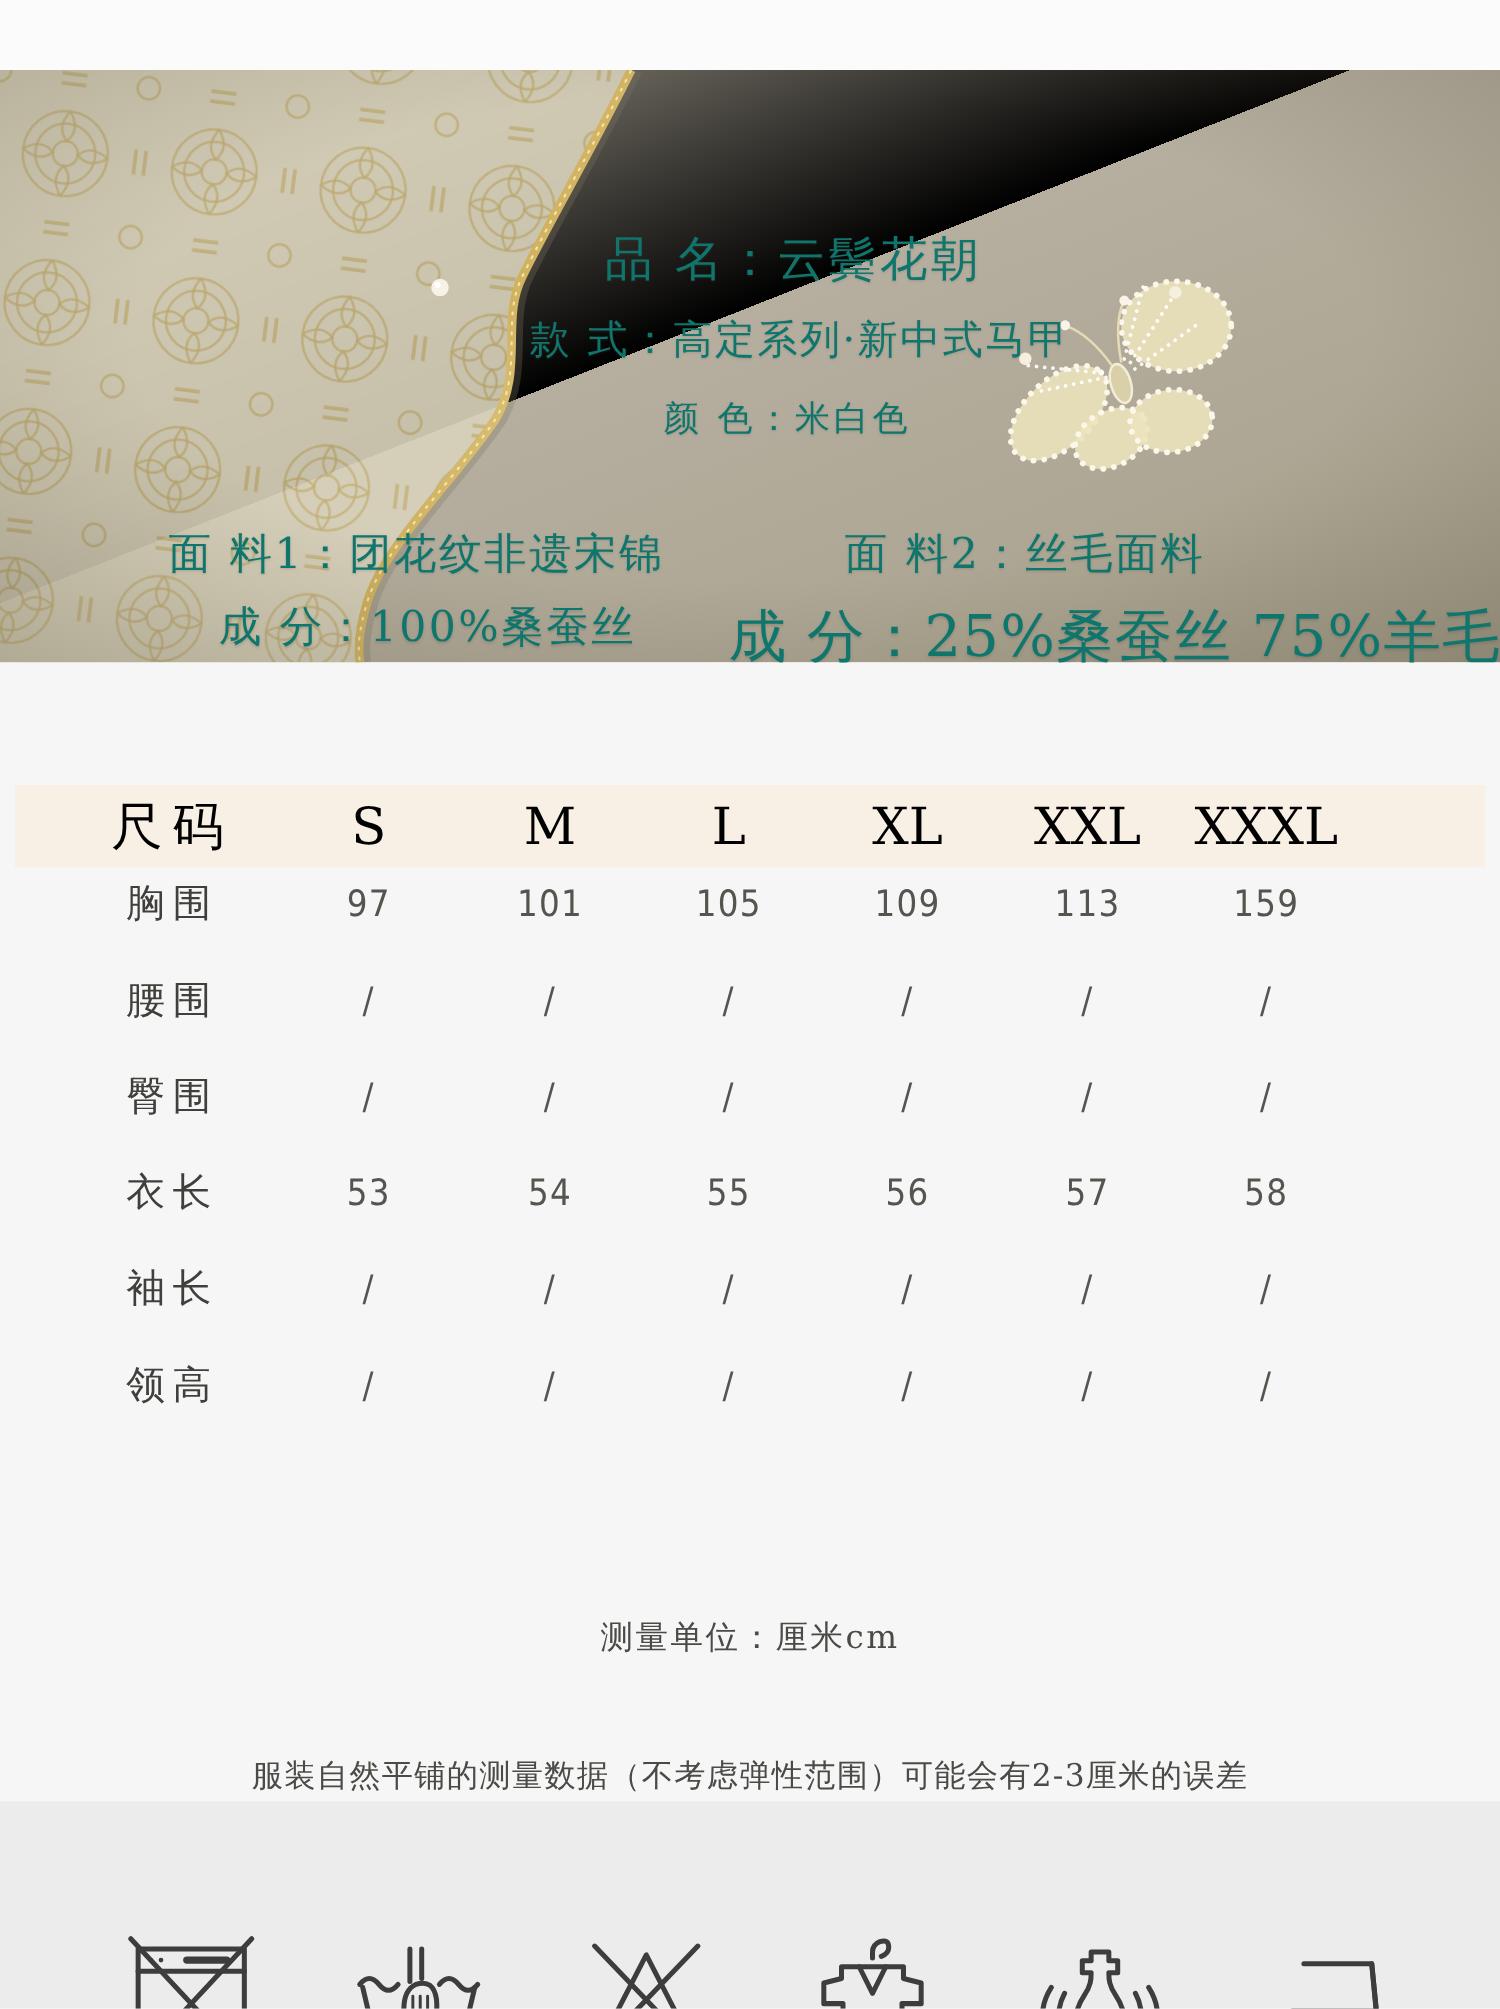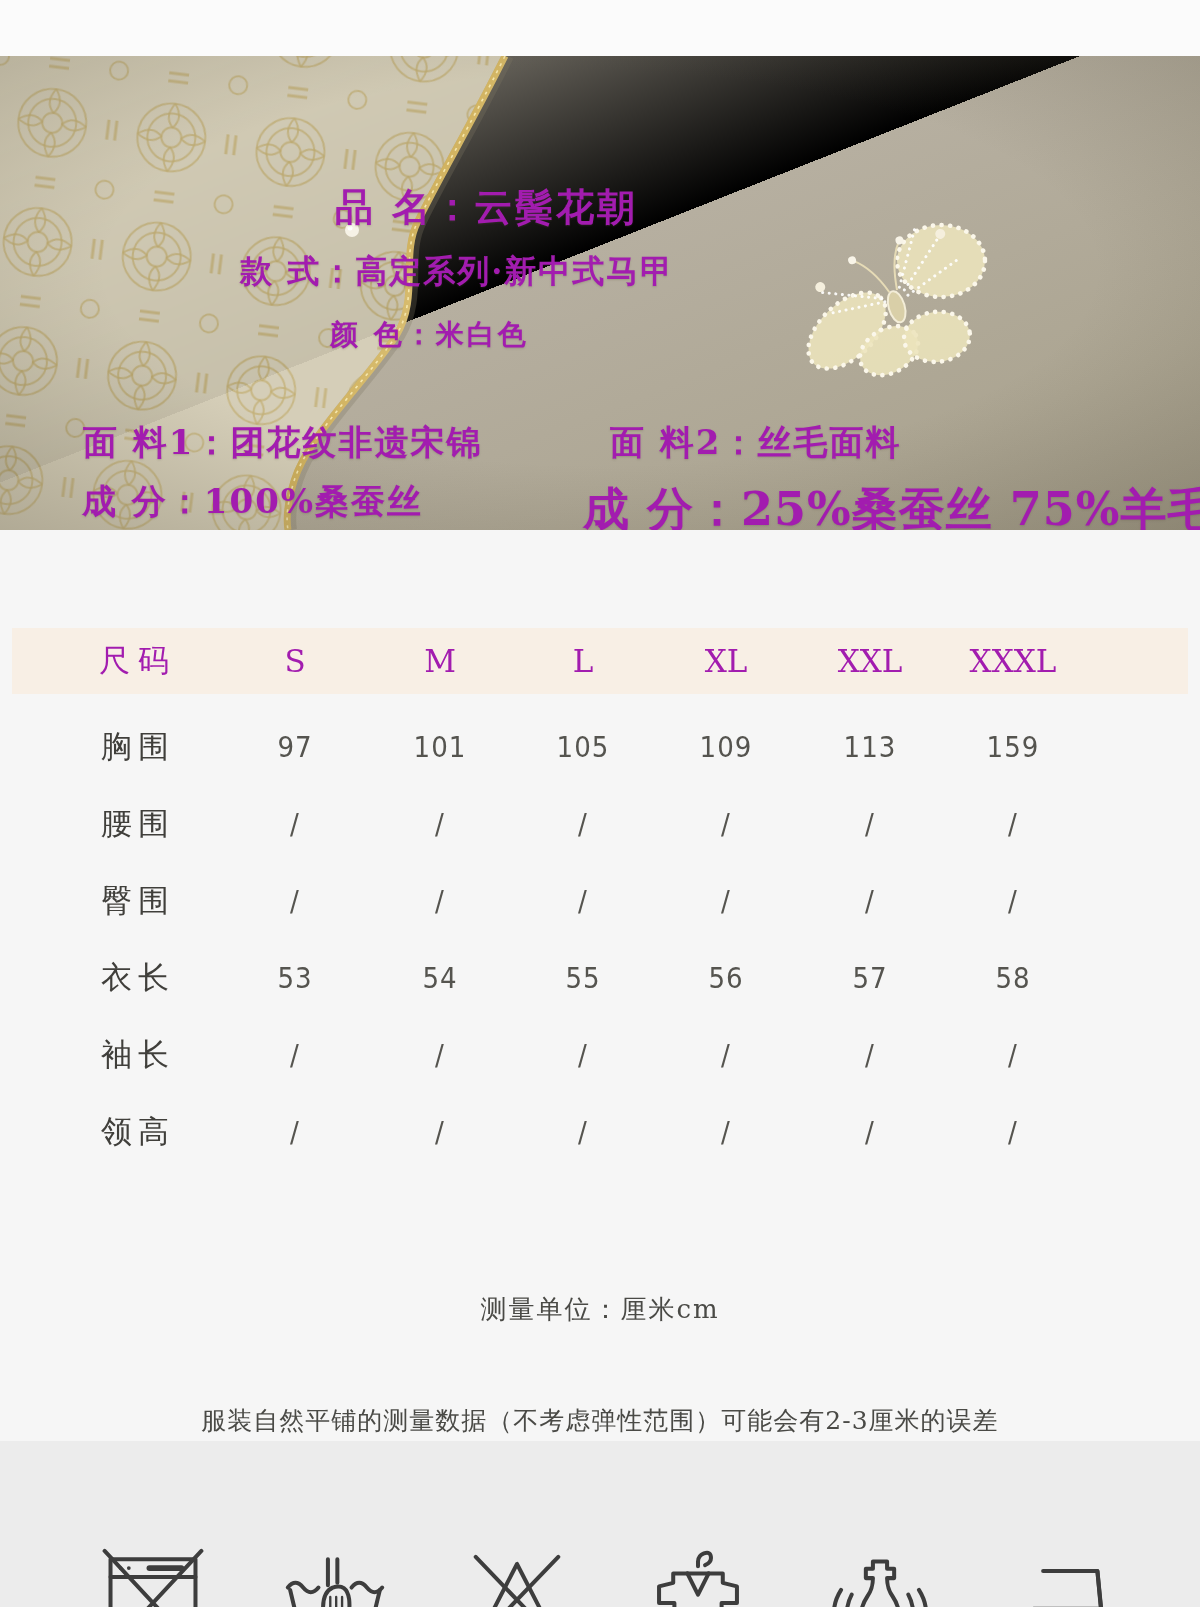--- a/index.html
+++ b/index.html
@@ -7,41 +7,41 @@
     position:relative; width:1200px; height:1607px;
     background:#f6f6f6; overflow:hidden;
     font-family:"DejaVu Serif", serif; color:#4b4b47;
   }
   .top-strip { position:absolute; top:0; left:0; width:1200px; height:56px; background:#fbfbfb; }
 
   
   .hero { position:absolute; top:56px; left:0; width:1200px; height:474px; overflow:hidden; }
   .hero svg.hero-art { position:absolute; top:0; left:0; }
   .hero-text {
-    position:absolute; color:#a21caf;
-    text-shadow:0 1px 2px rgba(90,80,60,.25); white-space:nowrap;font-weight:bold;
+    position:absolute; text-align:center; color:#0f766e;
+    text-shadow:0 1px 2px rgba(90,80,60,.25); white-space:nowrap;
   }
   .t1 { left:335px; top:126px; width:600px; font-size:38px; letter-spacing:3px; }
   .t2 { left:240px; top:194px; width:800px; font-size:32px; letter-spacing:2px; }
   .t3 { left:330px; top:260px; width:600px; font-size:28px; letter-spacing:3px; }
   .f1 { left:83px;  top:364px; width:500px; font-size:34px; letter-spacing:2px; }
   .c1 { left:82px;  top:423px; width:520px; font-size:34px; letter-spacing:2px; }
   .f2 { left:610px; top:364px; width:420px; font-size:34px; letter-spacing:2px; }
   .c2 { left:583px; top:423px; width:500px; font-size:46px; letter-spacing:1px; }
 
   
   .chart-header {
     position:absolute; top:628px; left:12px; width:1176px; height:66px;
     background:#f8efe5; display:grid;
     grid-template-columns:210px 146px 144px 142px 144px 144px 142px;
     align-items:center;
   }
-  .hcell { text-align:center; font-size:31px; color:#a21caf; }
+  .hcell { text-align:center; font-size:41px; color:#000000; }
   .hcell.lbl { padding-left:42px; letter-spacing:8px; }
-  .chart-body { position:absolute; top:708px; left:0; width:1025px; }
+  .chart-body { position:absolute; top:684px; left:0; width:1025px; }
   .chart-row {
     display:grid; height:77px;
     grid-template-columns:222px 146px 144px 142px 144px 144px 142px;
     align-items:center;
   }
   .cell-label { text-align:center; padding-left:54px; font-size:31px; letter-spacing:6px; color:#403f3b; }
   .cell-val { text-align:center; font-size:29px; color:#55544f; font-family:"DejaVu Sans", sans-serif; font-stretch:condensed; letter-spacing:1px; }
   .note { position:absolute; left:0; width:1200px; text-align:center; color:#4a4a46; }
   .note1 { top:1292px; font-size:26px; letter-spacing:2px; }
   .note2 { top:1404px; font-size:25px; letter-spacing:1px; }

